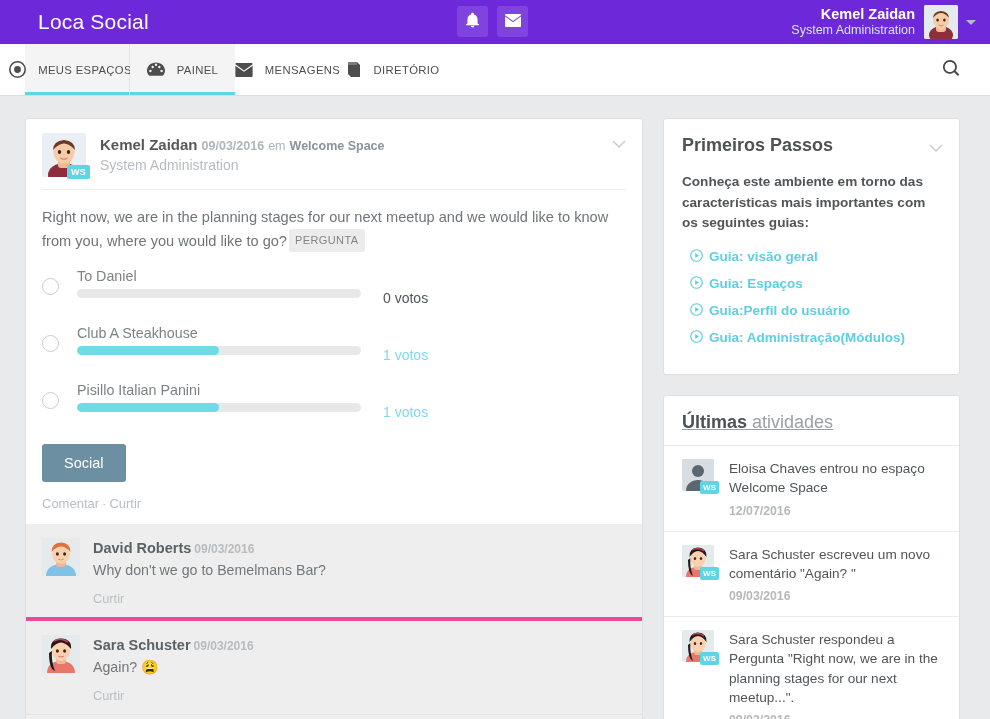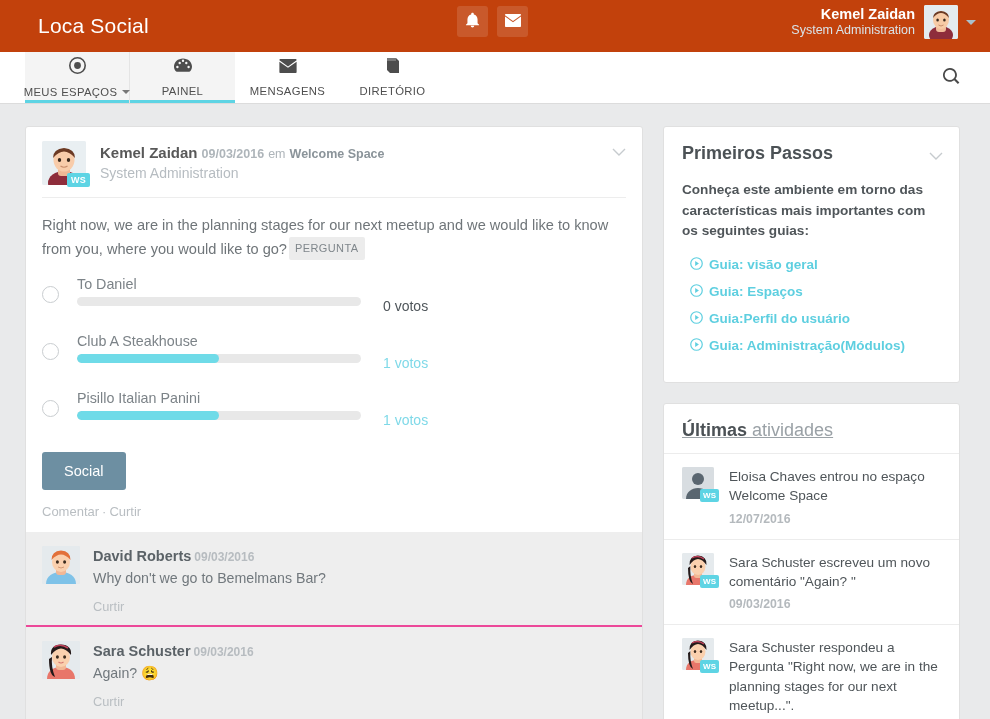--- a/index.html
+++ b/index.html
@@ -5,22 +5,22 @@
   * { box-sizing: border-box; margin: 0; padding: 0; }
   html, body {
     width: 990px; height: 719px;
     background: #e9eaeb;
     font-family: "Liberation Sans", sans-serif;
     overflow: hidden;
   }
 
   
   .topbar {
-    height: 52px;
-    background: #c2410c;
+    height: 44px;
+    background: #6d28d9;
     display: flex;
     align-items: center;
     position: relative;
   }
   .brand {
     color: #ffffff;
     font-size: 21px;
     font-weight: 400;
     margin-left: 38px;
     letter-spacing: .2px;
@@ -64,21 +64,21 @@
   .navbar {
     height: 52px;
     background: #ffffff;
     border-bottom: 1px solid #dcdcdc;
     display: flex;
     align-items: stretch;
     position: relative;
   }
   .nav-item {
     width: 105px;
-    display: flex; flex-direction: column;
+    display: flex; flex-direction: row;
     align-items: center; justify-content: center;
     gap: 12px;
     cursor: pointer;
     position: relative;
     color: #5a5a5a;
   }
   .nav-item:first-child { margin-left: 25px; }
   .nav-item.active { background: #f4f4f4; }
   .nav-item.active::after {
     content: ""; position: absolute;
@@ -217,21 +217,21 @@
     color: #b9bec2;
   }
   .post-actions a { color: #b9bec2; text-decoration: none; cursor: pointer; }
   .act-dot { margin: 0 3px; }
 
   
   .comments { background: #eeeeee; padding: 0 0 14px 0; }
   .comment {
     display: flex;
     padding: 14px 16px 10px 16px;
-    border-top: 2px solid #ec4899;
+    border-top: 4px solid #ec4899;
   }
   .comments .comment:first-child { border-top: none; }
   .c-av {
     width: 38px; height: 38px; flex: 0 0 38px;
     border-radius: 2px; overflow: hidden; background: #dfe3e5;
   }
   .c-body { margin-left: 13px; flex: 1; }
   .c-line1 { line-height: 1.25; }
   .c-author { color: #5b6267; font-weight: bold; font-size: 14.5px; }
   .c-date { color: #b7bcc0; font-size: 12px; font-weight: bold; margin-left: 3px; }

